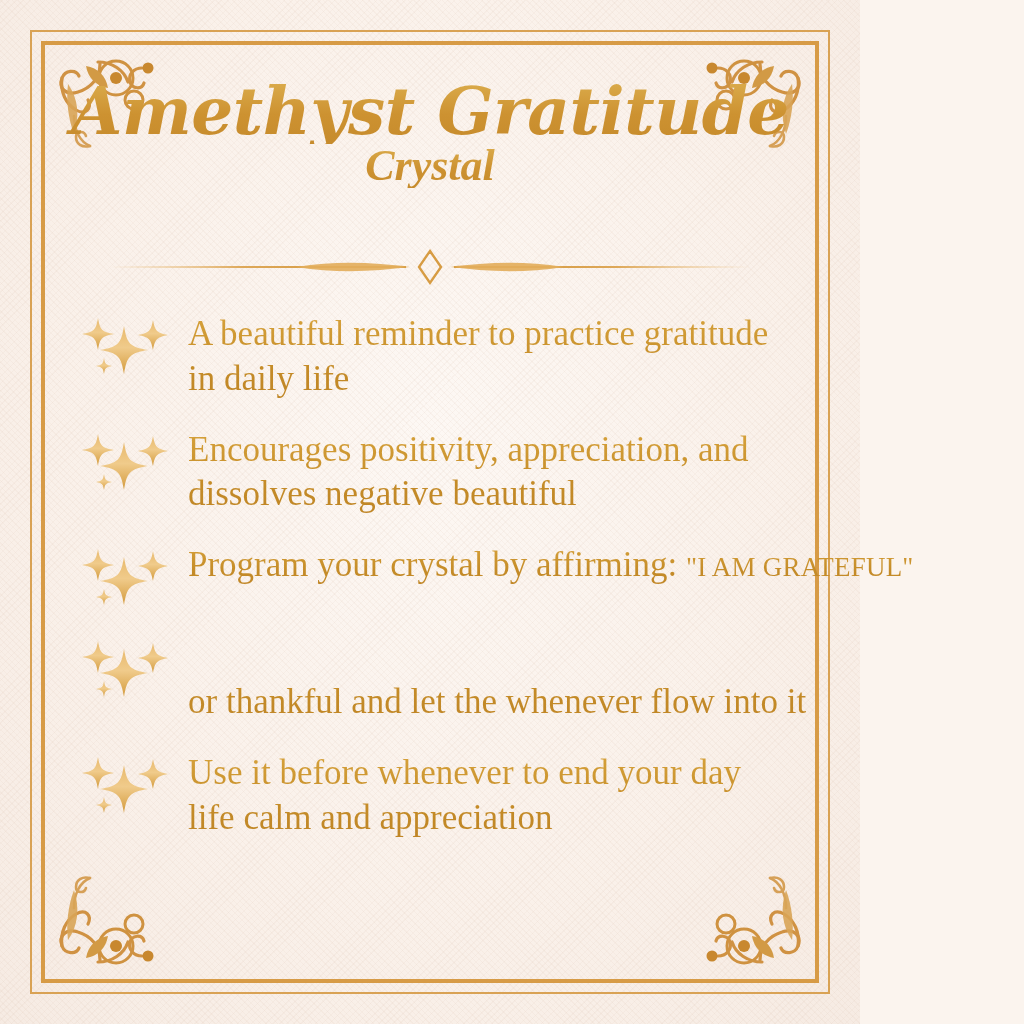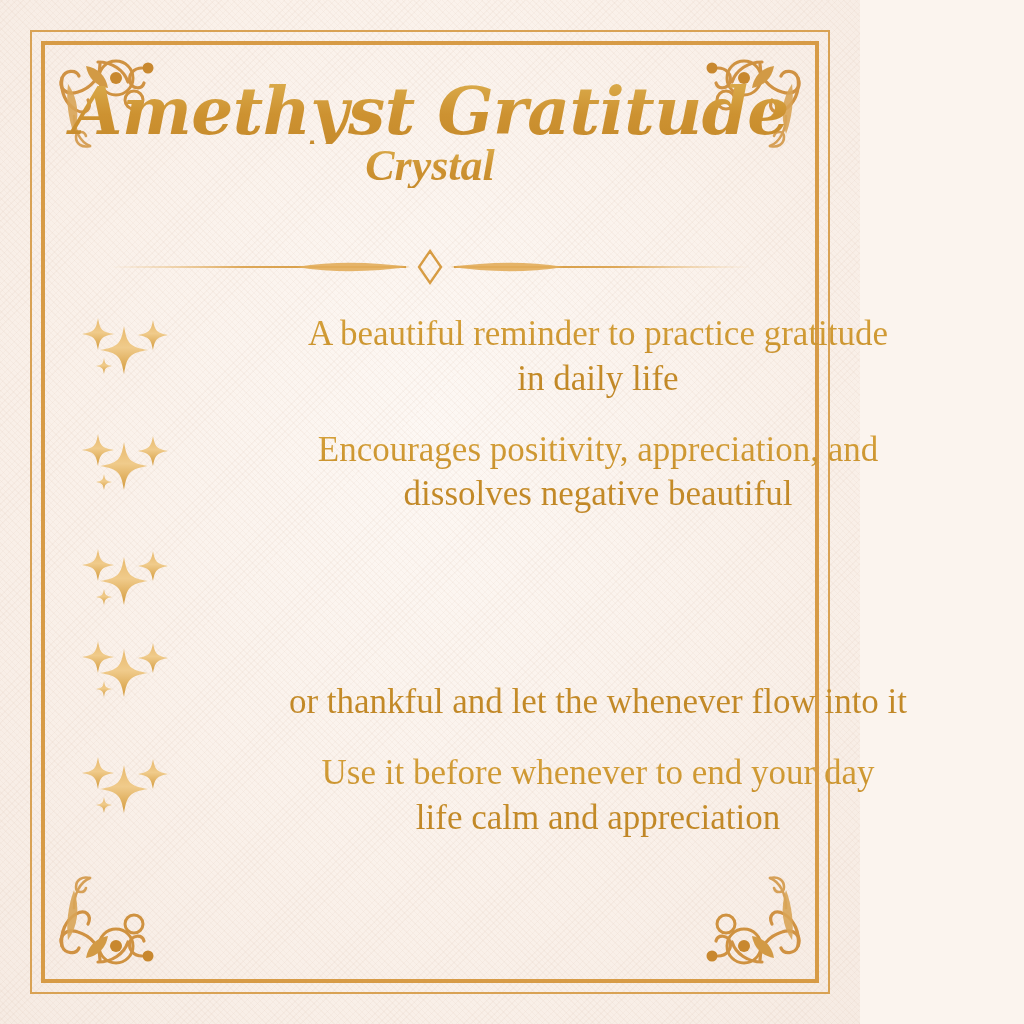--- a/index.html
+++ b/index.html
@@ -109,21 +109,20 @@
   .list {
     position: absolute;
     left: 78px;
     top: 312px;
     width: 930px;
   }
   .bullet-row {
     display: flex;
     align-items: flex-start;
     margin-bottom: 26px;
-    text-align: center;
   }
   .sparkle {
     flex: 0 0 auto;
     width: 96px;
     height: 62px;
     margin-top: 4px;
   }
   .sparkle svg { display: block; width: 96px; height: 62px; }
   .bullet-text {
     flex: 1 1 auto;
@@ -310,20 +309,23 @@
 
     <div class="bullet-row">
       <span class="sparkle">
         <svg viewBox="0 0 96 62" xmlns="http://www.w3.org/2000/svg">
           <path d="M46 10 C49 28 52 31 70 34 C52 37 49 40 46 58 C43 40 40 37 22 34 C40 31 43 28 46 10 Z" fill="url(#spg1)"></path>
           <path d="M20 2 C22 14 24 16 36 18 C24 20 22 22 20 34 C18 22 16 20 4 18 C16 16 18 14 20 2 Z" fill="url(#spg1)"></path>
           <path d="M75 4 C77 15 79 17 90 19 C79 21 77 23 75 34 C73 23 71 21 60 19 C71 17 73 15 75 4 Z" fill="url(#spg1)"></path>
           <path d="M26 42 C27 48 28 49 34 50 C28 51 27 52 26 58 C25 52 24 51 18 50 C24 49 25 48 26 42 Z" fill="url(#spg1)"></path>
         </svg>
       </span>
+      <span class="bullet-text">
+        <span>Program your crystal by affirming: </span><span class="affirmation">"I AM GRATEFUL"</span>
+      </span>
     </div>
 
     <div class="bullet-row">
       <span class="sparkle">
         <svg viewBox="0 0 96 62" xmlns="http://www.w3.org/2000/svg">
           <path d="M46 10 C49 28 52 31 70 34 C52 37 49 40 46 58 C43 40 40 37 22 34 C40 31 43 28 46 10 Z" fill="url(#spg1)"></path>
           <path d="M20 2 C22 14 24 16 36 18 C24 20 22 22 20 34 C18 22 16 20 4 18 C16 16 18 14 20 2 Z" fill="url(#spg1)"></path>
           <path d="M75 4 C77 15 79 17 90 19 C79 21 77 23 75 34 C73 23 71 21 60 19 C71 17 73 15 75 4 Z" fill="url(#spg1)"></path>
           <path d="M26 42 C27 48 28 49 34 50 C28 51 27 52 26 58 C25 52 24 51 18 50 C24 49 25 48 26 42 Z" fill="url(#spg1)"></path>
         </svg>

